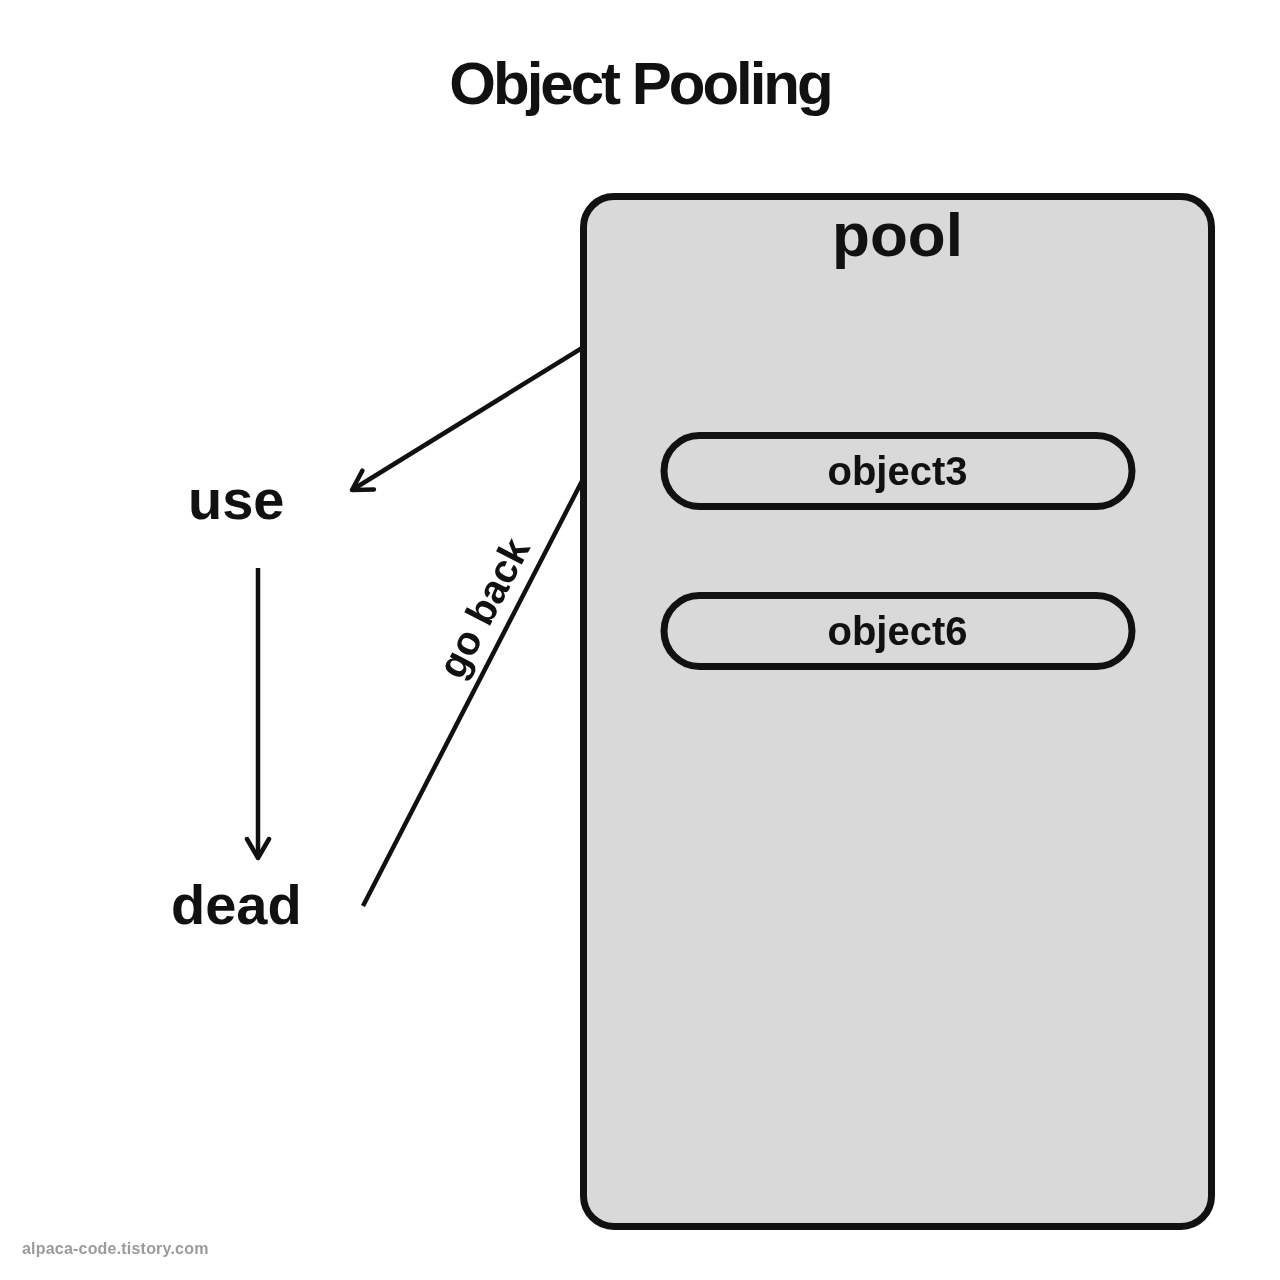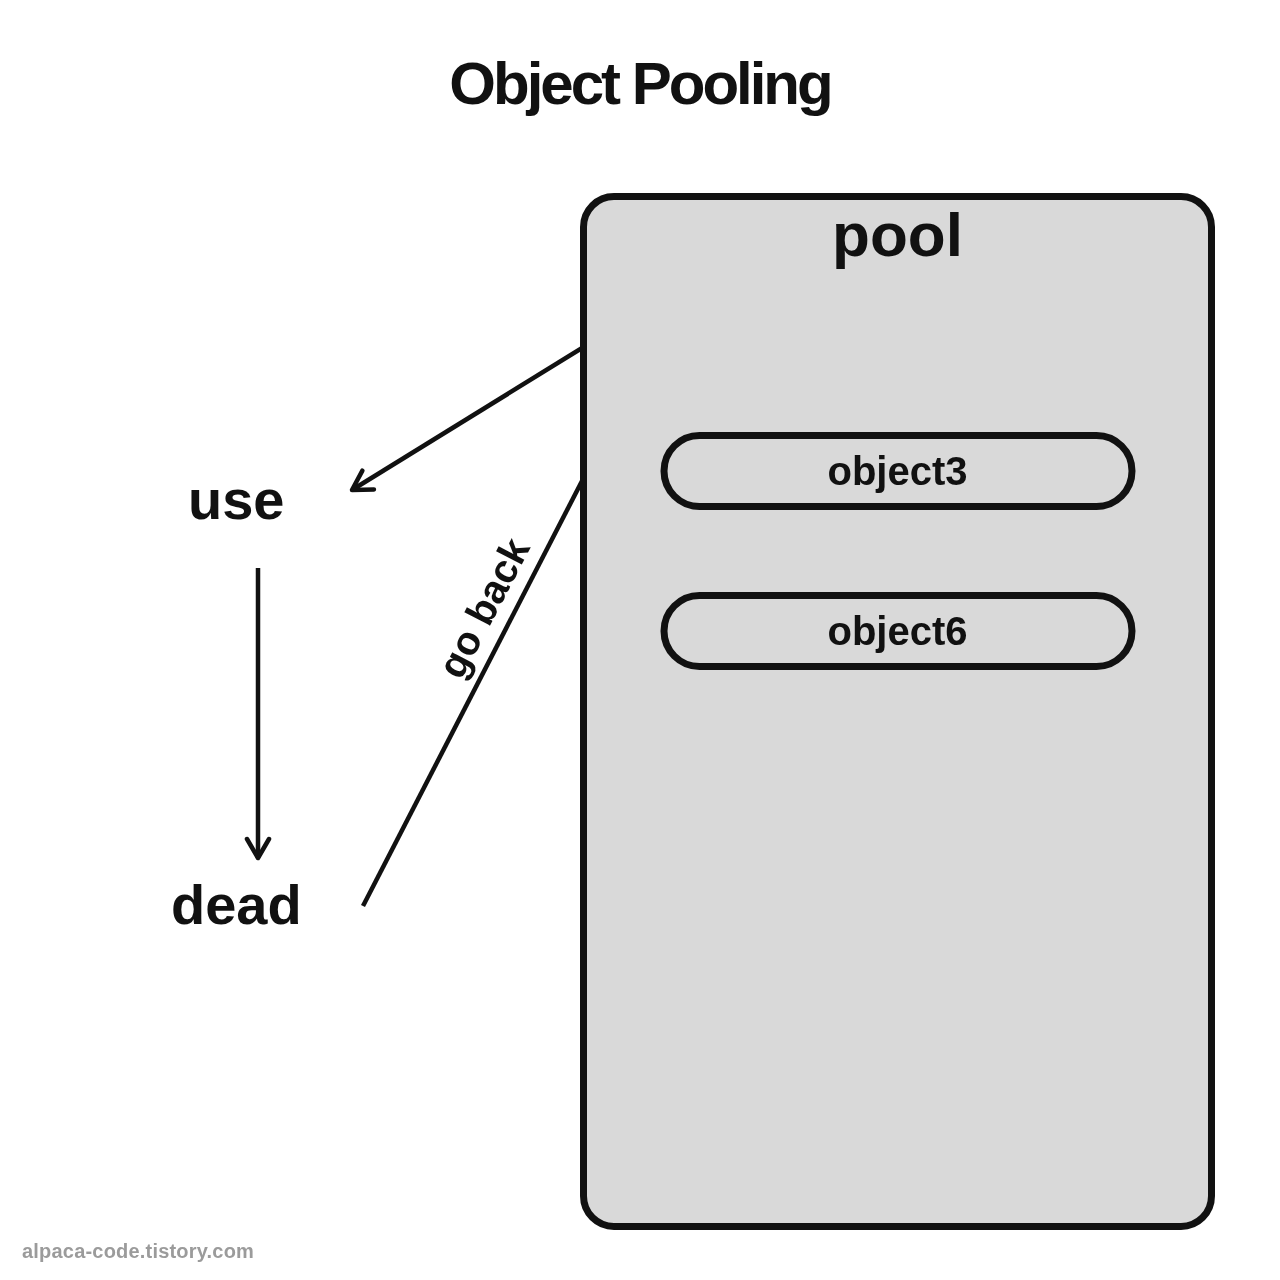--- a/index.html
+++ b/index.html
@@ -47,21 +47,21 @@
   .goback-label{
     position:absolute;left:484px;top:608px;
     transform:translate(-50%,-50%) rotate(-62.5deg);
     font-size:40px;font-weight:700;white-space:nowrap;
   }
   .arrows{position:absolute;left:0;top:0;width:1280px;height:1280px;}
   .arrows line{stroke:var(--stroke);stroke-width:4.5;}
   .arrows marker path{stroke:var(--stroke);fill:none;stroke-width:4.5;stroke-linecap:round;stroke-linejoin:round;}
   .watermark{
     position:absolute;left:22px;top:1240px;
-    font-size:20px;font-weight:700;color:var(--watermark);letter-spacing:0.2px;
+    font-size:16px;font-weight:700;color:var(--watermark);letter-spacing:0.2px;
   }
 </style>
 </head>
 <body>
 
 <div class="title">Object Pooling</div>
 
 <svg class="arrows" viewBox="0 0 1280 1280" xmlns="http://www.w3.org/2000/svg">
   <defs>
     <marker id="ah" markerWidth="40" markerHeight="40" refX="27" refY="17" orient="auto" markerUnits="userSpaceOnUse">

